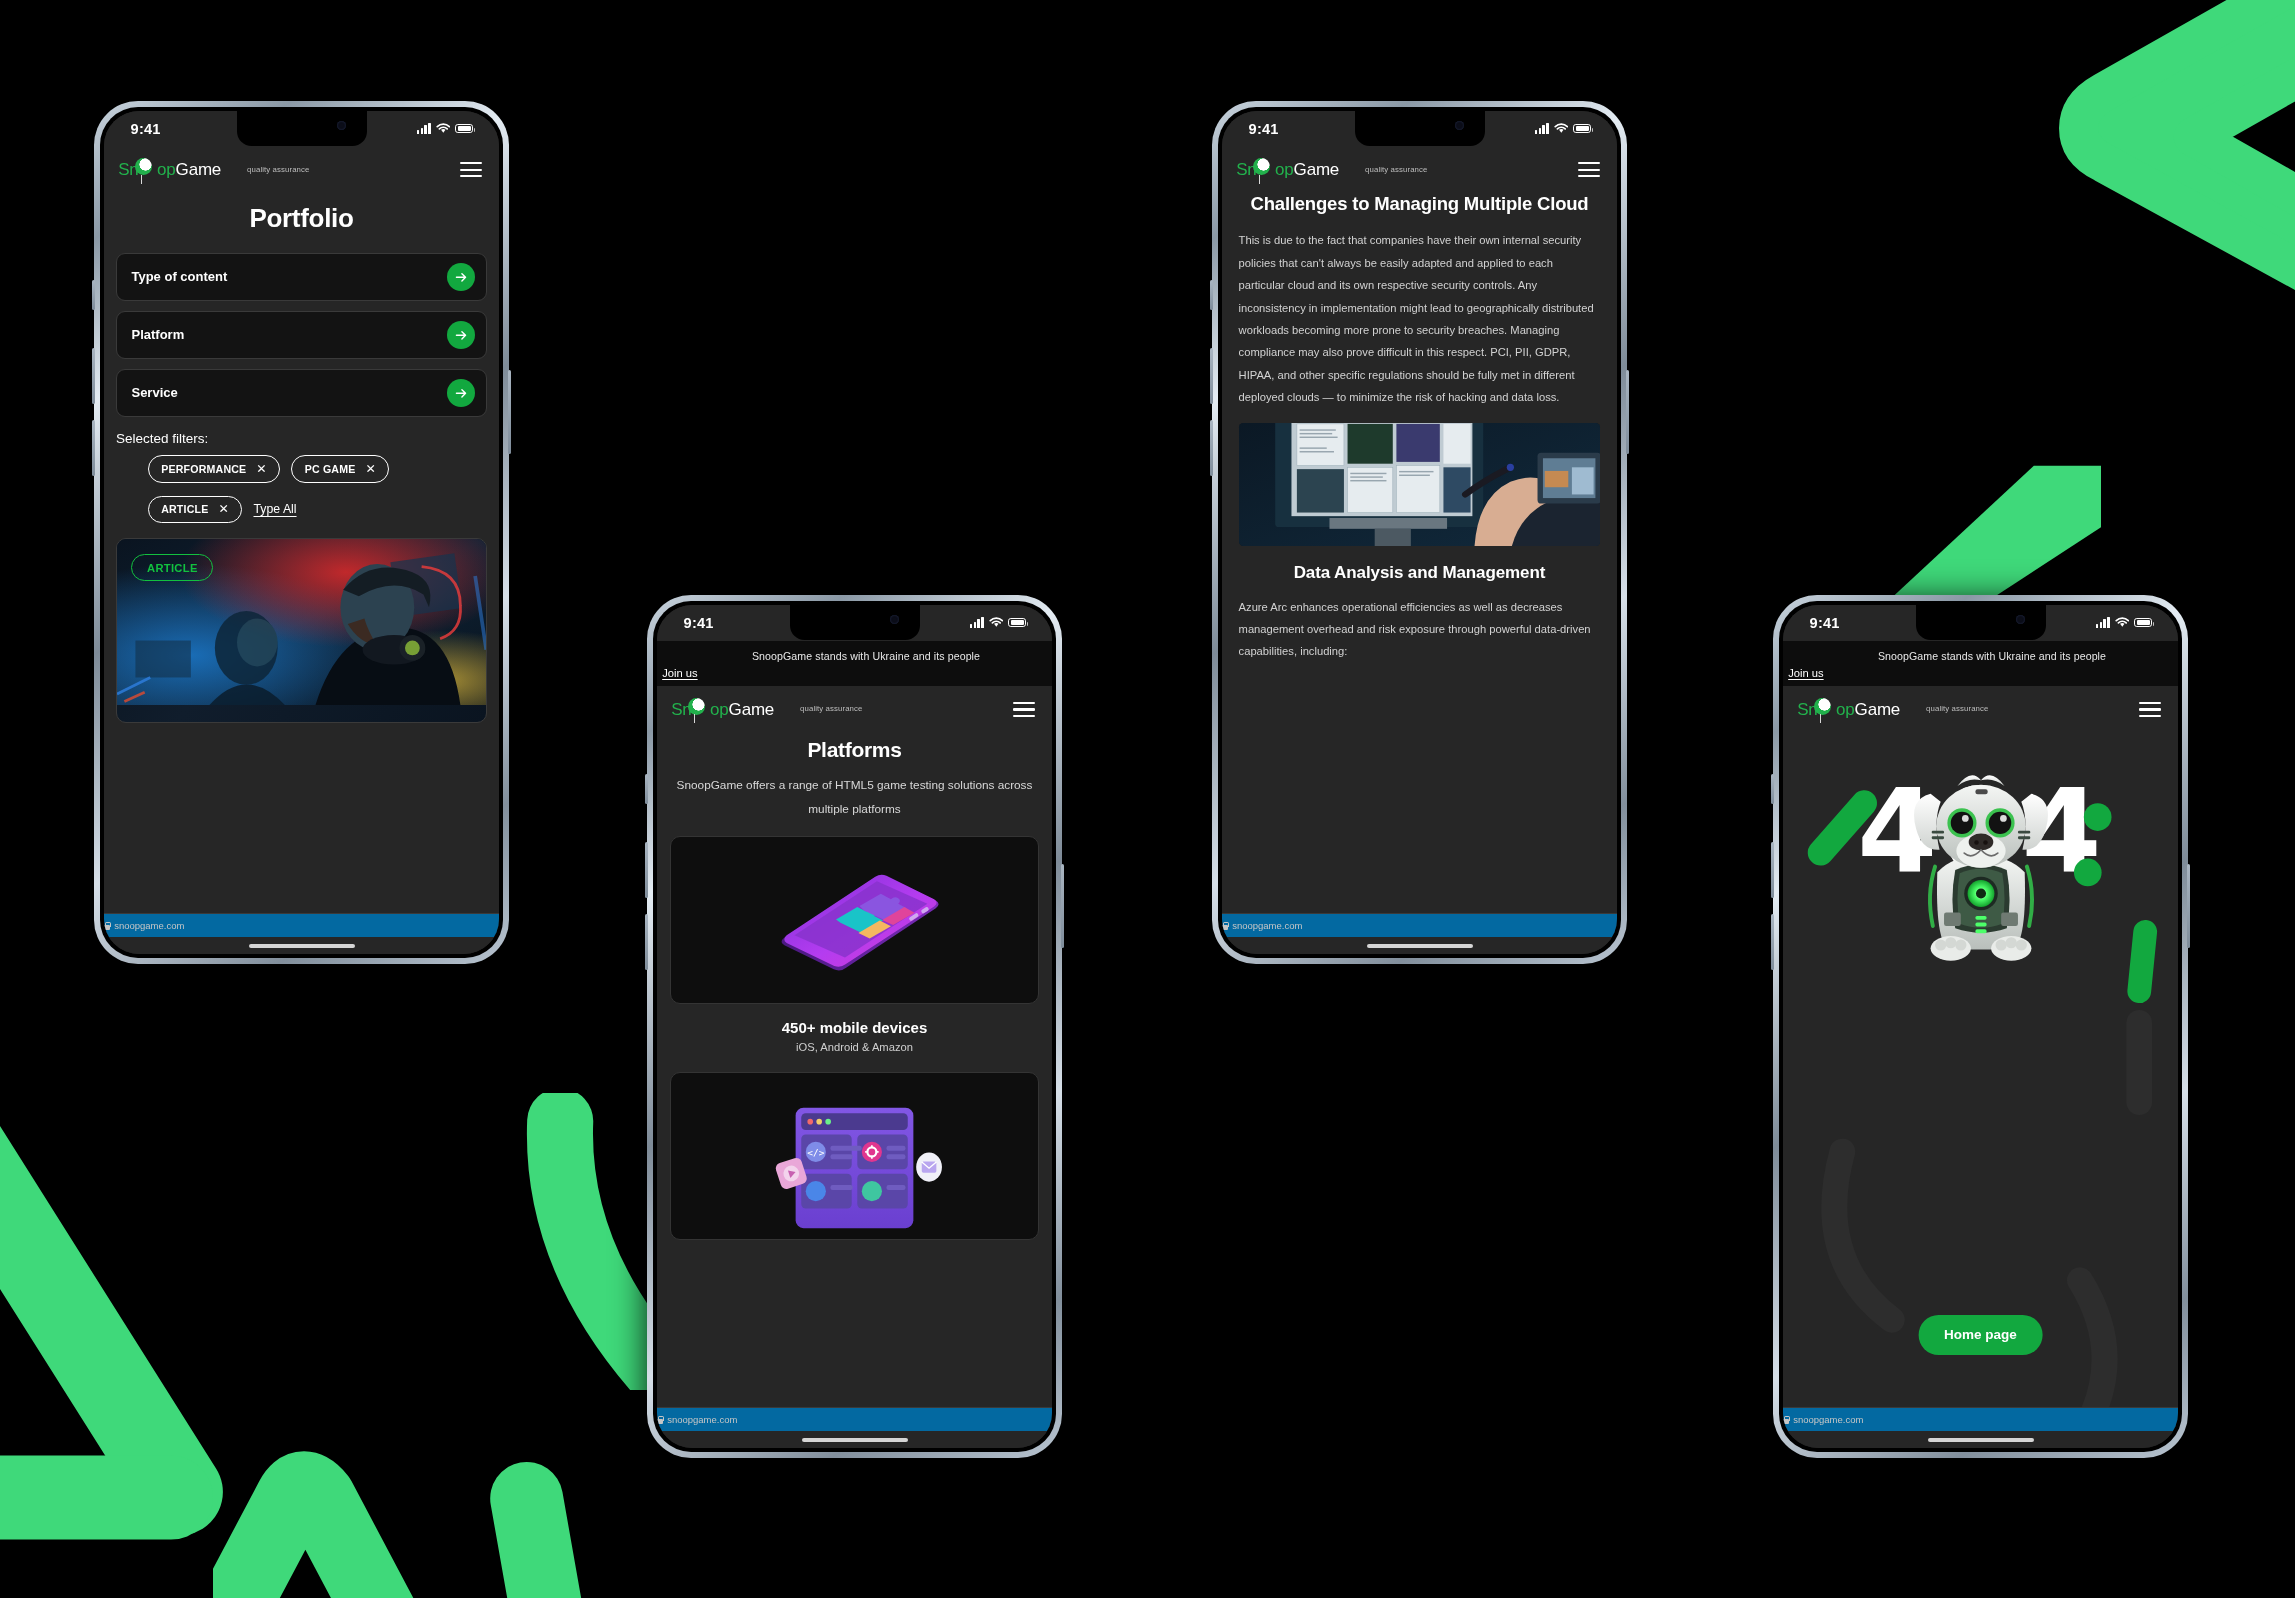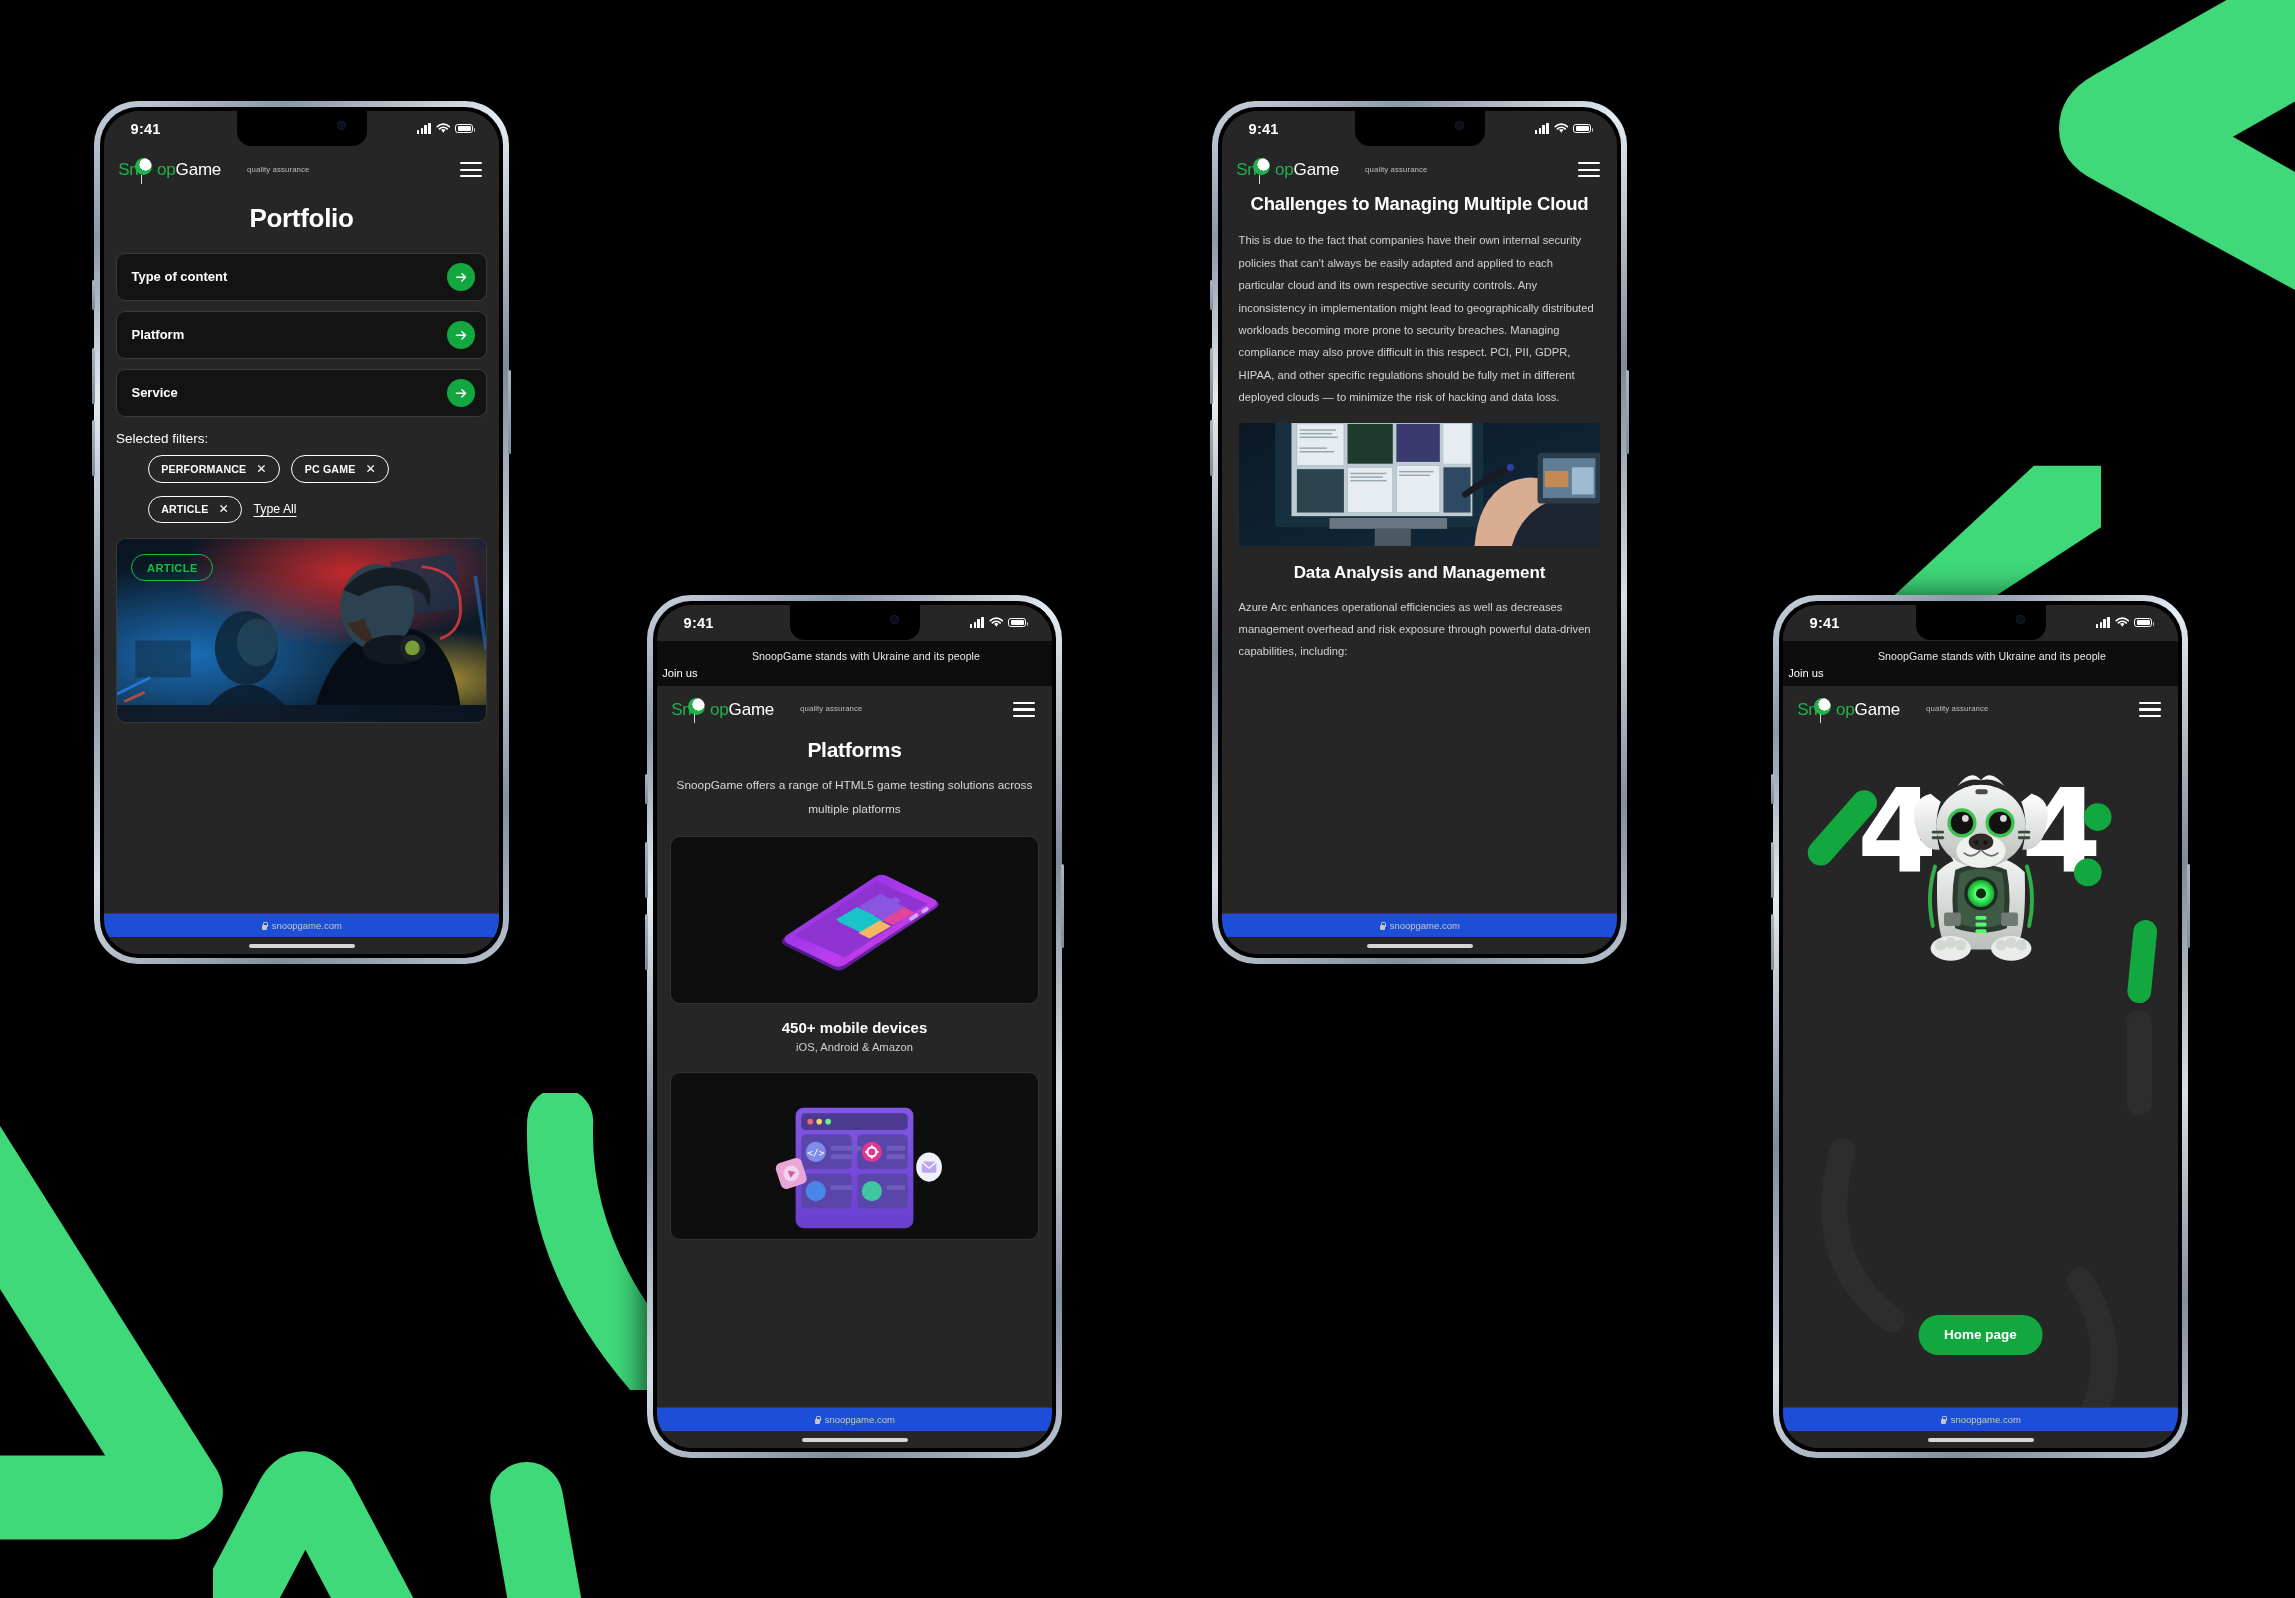--- a/index.html
+++ b/index.html
@@ -76,21 +76,21 @@
 
   
   .ribbon {
     flex: 0 0 auto; background:#0d0d0d; padding: 9px 5.6px 7.8px;
     text-align:left; color:#e8e8e8;
   }
   .ribbon-row { display:flex; align-items:center; justify-content:center; gap: 7.3px; }
   .flag { width: 15.7px; height: 11.2px; border-radius: 1.1px; overflow:hidden; display:block; flex:0 0 auto;}
   .flag .top{height:50%;background:#0057B7}.flag .bot{height:50%;background:#FFD700}
   .ribbon-text { font-size: 10.6px; letter-spacing:0.1px; }
-  .ribbon-link { display:inline-block; margin-top: 5px; font-size: 11.2px; color:#fff; text-underline-offset: 2.2px; }
+  .ribbon-link { display:inline-block; margin-top: 5px; font-size: 11.2px; color:#fff; text-decoration: underline; text-underline-offset: 2.2px; }
 
   
   .siteheader { flex:0 0 auto; display:flex; align-items:center; justify-content:space-between; padding: 14.6px 17px 7.8px 14.6px; }
   .logo { display:flex; flex-direction: row; align-items:flex-start; position:relative; }
   .logo-main { font-size: 17px; font-weight: 400; letter-spacing:-0.2px; white-space:nowrap; line-height:1; position:relative; }
   .logo-main .g1 { color:#22b14c; }
   .logo-main .g2 { color:#ffffff; }
   .logo-ball { position:absolute; left: 17px; top: -2.8px; width: 17px; height: 17px; border-radius:50%;
                 background: radial-gradient(circle at 62% 38%, #ffffff 0 40%, #22b14c 42% 100%); }
   .logo-ball::before { content:""; position:absolute; left:4.5px; top:5px; width:7.3px; height:4.5px; border-radius:50%; background:#fff; }
@@ -131,22 +131,22 @@
   }
   .card-photo { position:absolute; inset:0; }
   .badge-article {
     position:absolute; left: 14.6px; top: 15.7px; z-index:3;
     border: 1.7px solid #12c13f; color:#12c13f; font-weight: 800; font-size: 11.2px;
     padding: 6.2px 14.6px; border-radius: 560px; letter-spacing:0.3px;
   }
 
   
   .urlbar {
-    flex:0 0 auto; background:#1d4ed8; border-top:0.6px solid #3a3a3a;
-    padding: 6.7px 0 5.6px; text-align:center;
+    flex:0 0 auto; background:#0369a1; border-top:0.6px solid #3a3a3a;
+    padding: 6.7px 0 5.6px; 
   }
   .urlbar .u { color:#c6c6c6; font-size: 9.5px; display:inline-flex; align-items:center; gap:3.9px; }
   .lock { width: 6.7px; height: 7.8px; position:relative; display:inline-block; }
   .lock::before{content:"";position:absolute;left:0.6px;bottom:0;width:5.6px;height:4.5px;background:#c6c6c6;border-radius:1.1px}
   .lock::after{content:"";position:absolute;left:1.7px;top:0;width:3.4px;height:3.9px;border:1px solid #c6c6c6;border-bottom:none;border-radius:1.7px 1.7px 0 0}
   .homebar { height: 17px; display:flex; align-items:center; justify-content:center; background:#262626; }
   .homebar i { display:block; width: 106px; height: 3.9px; border-radius: 2.2px; background:#d5d5d5; }
 
   
   .art-title { color:#fff; font-weight:800; font-size: 18.5px; text-align:center; line-height:1.26; padding: 5.6px 22.4px 0; letter-spacing:-0.2px;}

